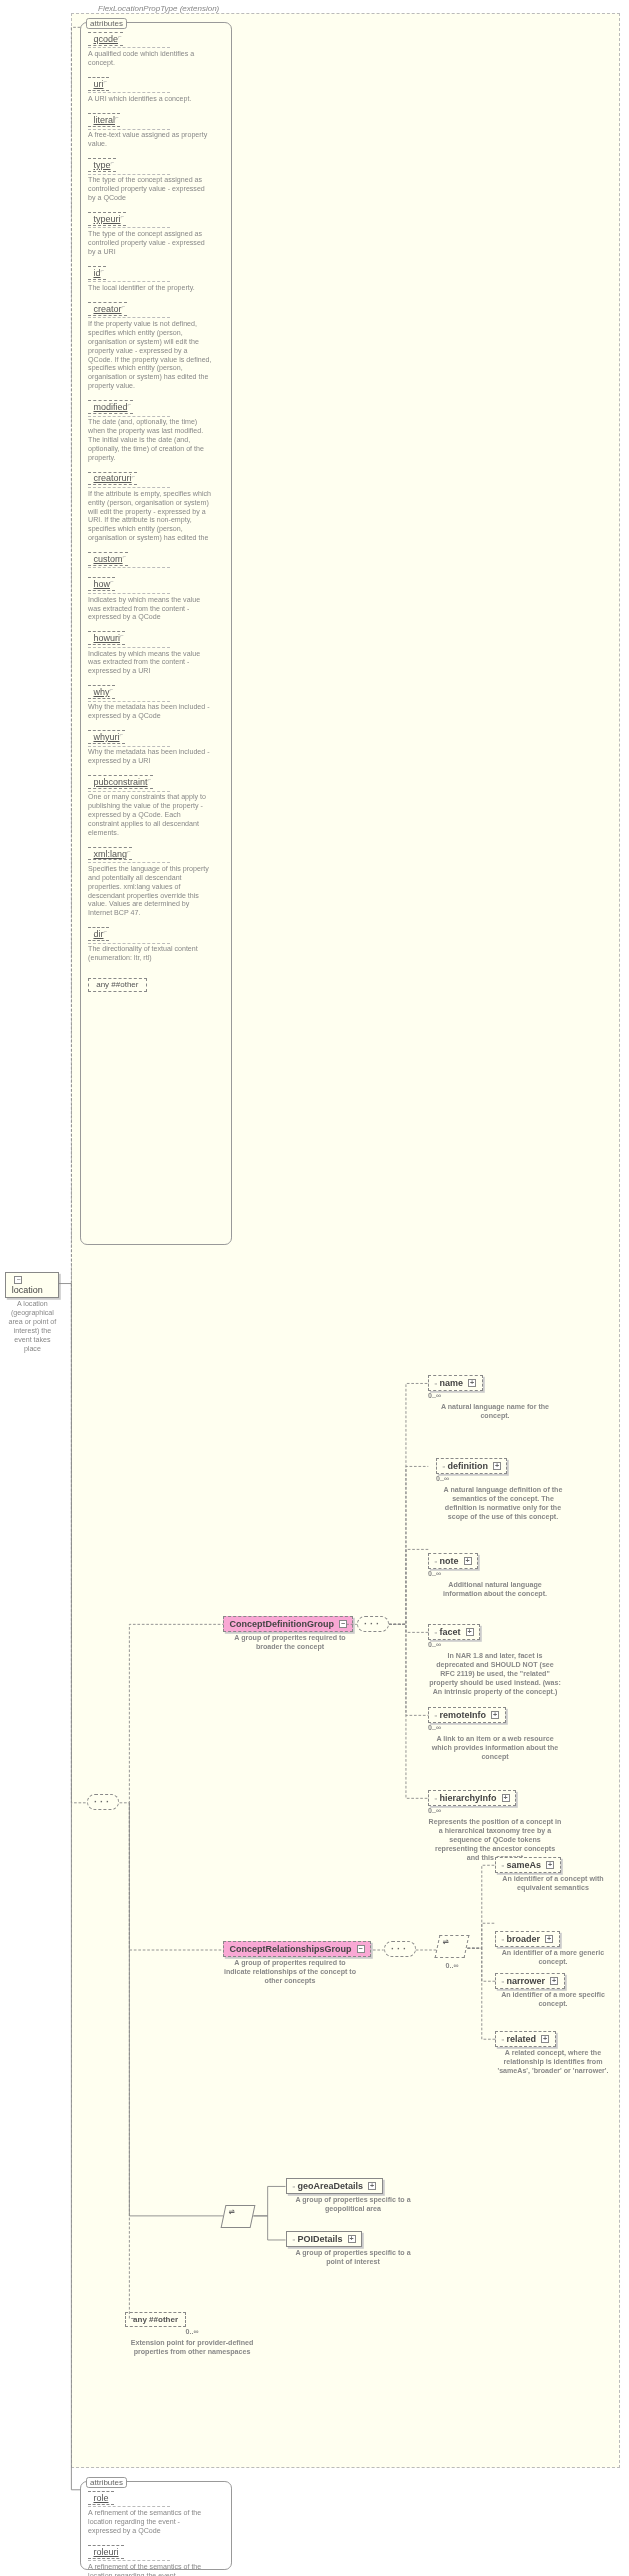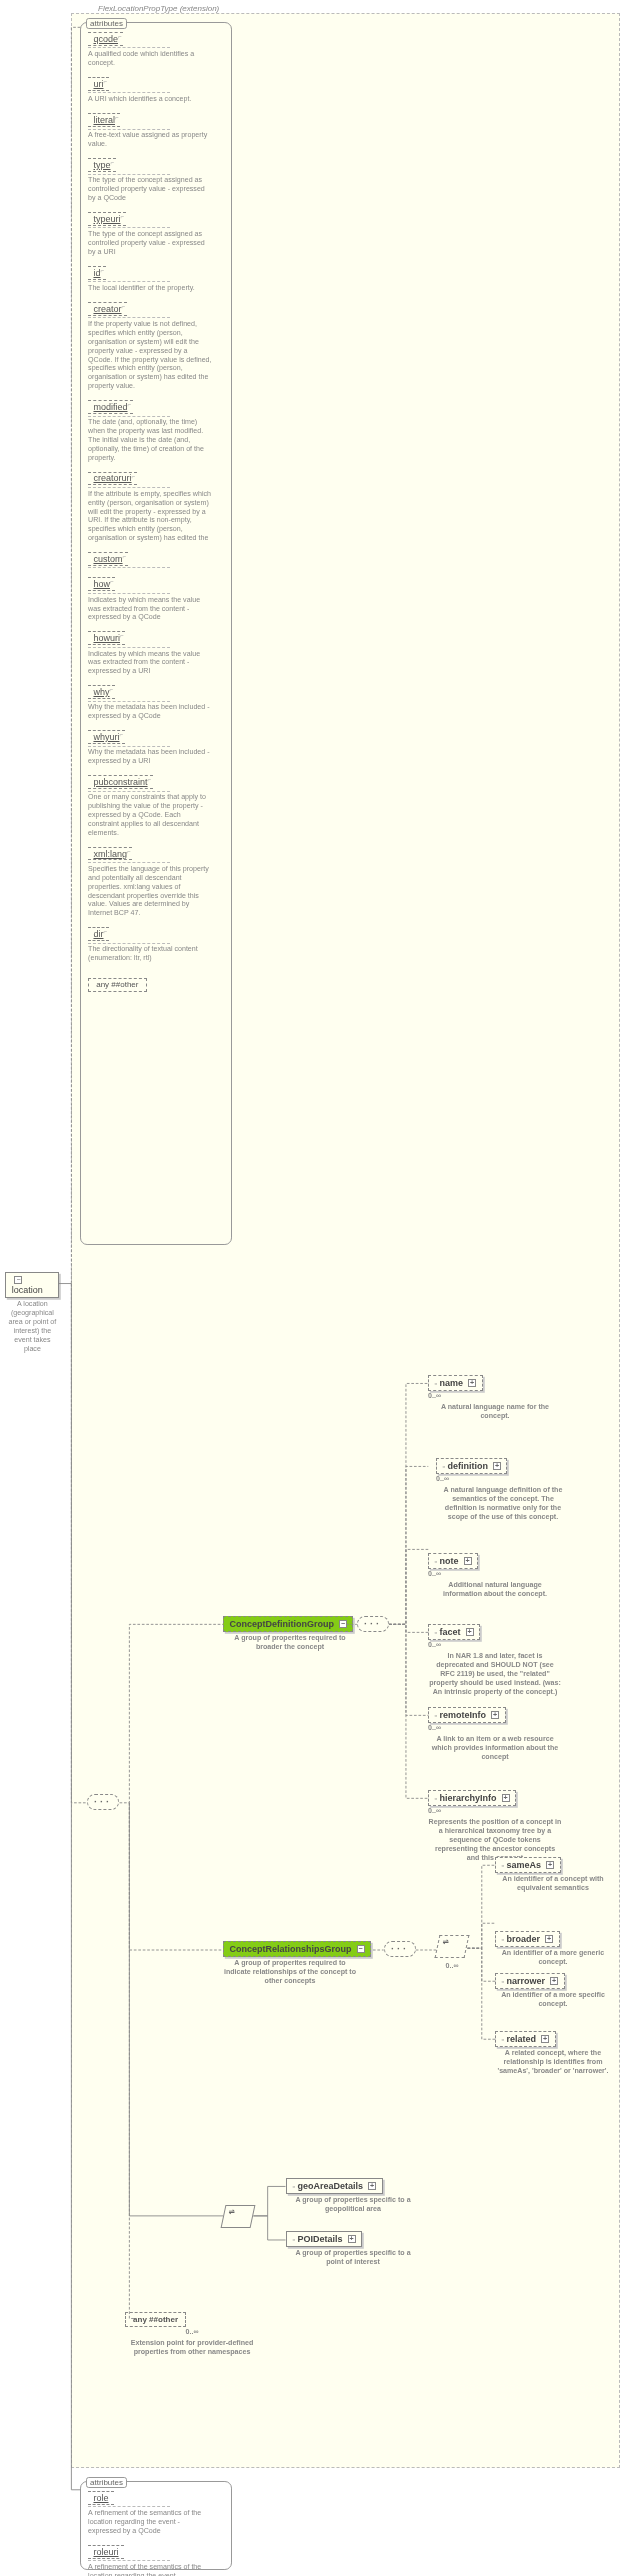--- a/index.html
+++ b/index.html
@@ -117,21 +117,21 @@
     max-width: 134px;
     text-align: center;
   }
   .abs { position: absolute; font-weight: bold; }
   .group-box {
     border: 0.9px dashed #888;
     padding: 1.8px 5.4px;
     font-size: 9px;
     color: #444;
     display:inline-block;
-    background:#84cc16;
+    background:#f9a8d4;
     box-shadow: 1.8px 1.8px 0 #ccc;
   }
   .seq {
     width: 32px; height: 16px;
     border:0.9px solid #888;
     border-radius: 8px / 8px;
     position:relative;
     background:#fffff0;
     display:inline-block;
   }

